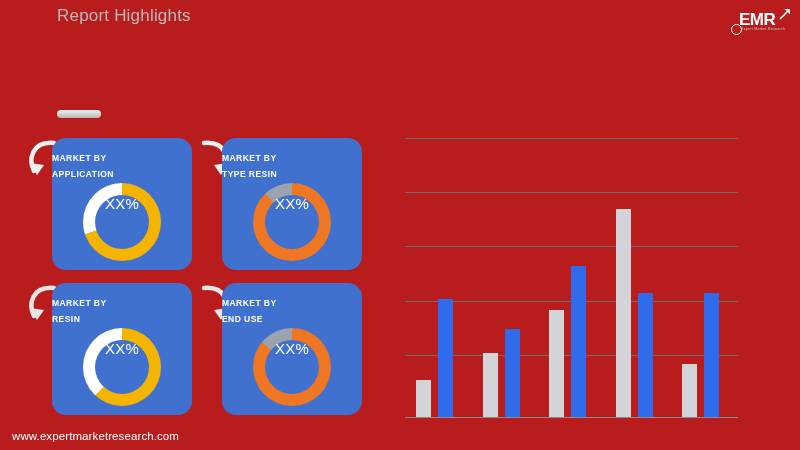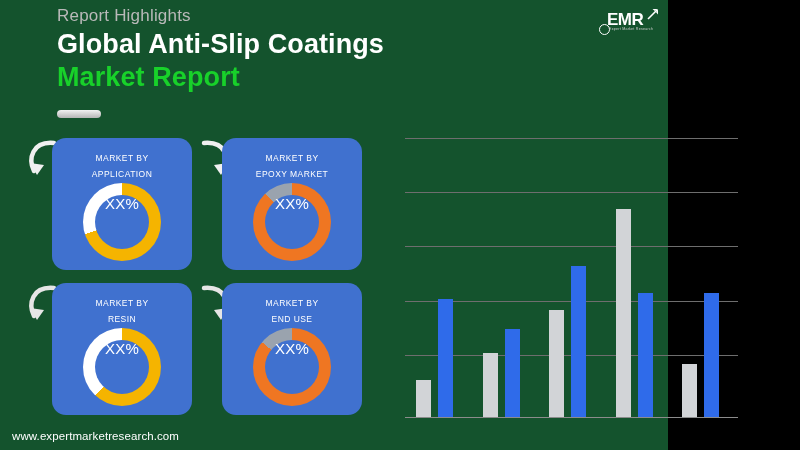--- a/index.html
+++ b/index.html
@@ -1,38 +1,38 @@
 <!DOCTYPE html>
 <html><head>
 <meta charset="utf-8">
 <style>
   html,body{margin:0;padding:0;background:#000;}
   body{width:800px;height:450px;overflow:hidden;font-family:"Liberation Sans",sans-serif;position:relative;}
-  #stage{position:relative;width:668px;height:450px;background:#14532d;}
+  #stage{position:relative;width:800px;height:450px;background:#b91c1c;}
 
   
   #header{position:absolute;left:0;top:0;width:800px;height:125px;}
   #kicker{position:absolute;left:57px;top:6px;font-size:17px;color:#b9b9b9;letter-spacing:.2px;font-weight:400;}
   #title1{position:absolute;left:57px;top:29px;font-size:27px;font-weight:700;color:#ffffff;letter-spacing:.1px;white-space:nowrap;}
   #title2{position:absolute;left:57px;top:62px;font-size:27px;font-weight:700;color:#18d12a;letter-spacing:.1px;white-space:nowrap;}
   #divider{position:absolute;left:57px;top:110px;width:44px;height:8px;border-radius:4px;
            background:linear-gradient(180deg,#f2f2f2,#b5b5b5);}
 
   
   #logo{position:absolute;right:5px;top:6px;width:66px;height:30px;}
   #logo .emr{position:absolute;left:10px;top:4px;font-size:17px;font-weight:700;color:#fff;letter-spacing:-.5px;
              font-family:"Liberation Sans",sans-serif;}
   #logo .tag{position:absolute;left:12px;top:21px;font-size:3.6px;color:#cfcfcf;letter-spacing:.25px;white-space:nowrap;}
   #logo .ring{position:absolute;left:2px;top:18px;width:9px;height:9px;border:1.3px solid #ffffff;border-radius:50%;}
   #logo .arr{position:absolute;right:2px;top:0px;}
 
   
   .card{position:absolute;background:#4071cf;border-radius:14px;}
-  .card .ttl{position:absolute;left:0;right:0;text-align:center;color:#ffffff;
-             font-size:8.5px;font-weight:400;letter-spacing:.45px;}
+  .card .ttl{position:absolute;left:0;right:0;color:#ffffff;
+             font-size:8.5px;font-weight:700;letter-spacing:.45px;}
   .card .ttl.l1{top:15px;}
   .card .ttl.l2{top:31px;}
   .donut{position:absolute;left:50%;transform:translateX(-50%);width:78px;height:78px;border-radius:50%;}
   .donut .hole{position:absolute;left:50%;top:50%;transform:translate(-50%,-50%);
                width:54px;height:54px;border-radius:50%;background:#4071cf;
                display:flex;align-items:flex-start;justify-content:center;}
   .donut .val{color:#ffffff;font-size:15px;font-weight:400;letter-spacing:.3px;}
 
   
   .curve{position:absolute;pointer-events:none;}
@@ -48,22 +48,20 @@
   
   #footer{position:absolute;left:12px;bottom:8px;font-size:11.5px;font-weight:400;color:#ffffff;letter-spacing:.1px;}
 </style>
 </head>
 <body>
 
 <div id="stage">
 
   <div id="header">
     <div id="kicker">Report Highlights</div>
-    <div id="title1">Global Anti-Slip Coatings</div>
-    <div id="title2">Market Report</div>
     <div id="divider"></div>
   </div>
 
   <div id="logo">
     <div class="ring"></div>
     <div class="emr">EMR</div>
     <div class="tag">Expert Market Research</div>
     <svg class="arr" width="16" height="16" viewBox="0 0 16 16">
       <path d="M3 13 L12 4" stroke="#ffffff" stroke-width="1.6" fill="none"></path>
       <path d="M13 3 L13 8.5 L11 6.2 Z M13 3 L7.5 3 L9.8 5 Z" fill="#ffffff"></path>
@@ -92,21 +90,21 @@
     <div class="ttl l2">APPLICATION</div>
     <div class="donut" id="donut0" style="top: 45px; background: conic-gradient(rgb(245, 180, 0) 0deg, rgb(245, 180, 0) 252deg, rgb(255, 255, 255) 252deg, rgb(255, 255, 255) 360deg);">
       <div class="hole">
         <span class="val">XX%</span>
       </div>
     </div>
   </div>
 
   <div class="card" id="card1" style="left:222px;top:138px;width:140px;height:132px;">
     <div class="ttl l1">MARKET BY</div>
-    <div class="ttl l2">EPOXY MARKET</div>
+    <div class="ttl l2">TYPE RESIN</div>
     <div class="donut" id="donut1" style="top: 45px; background: conic-gradient(rgb(239, 118, 34) 0deg, rgb(239, 118, 34) 316.8deg, rgb(154, 163, 174) 316.8deg, rgb(154, 163, 174) 360deg);">
       <div class="hole">
         <span class="val">XX%</span>
       </div>
     </div>
   </div>
 
   <div class="card" id="card2" style="left:52px;top:283px;width:140px;height:132px;">
     <div class="ttl l1">MARKET BY</div>
     <div class="ttl l2">RESIN</div>

